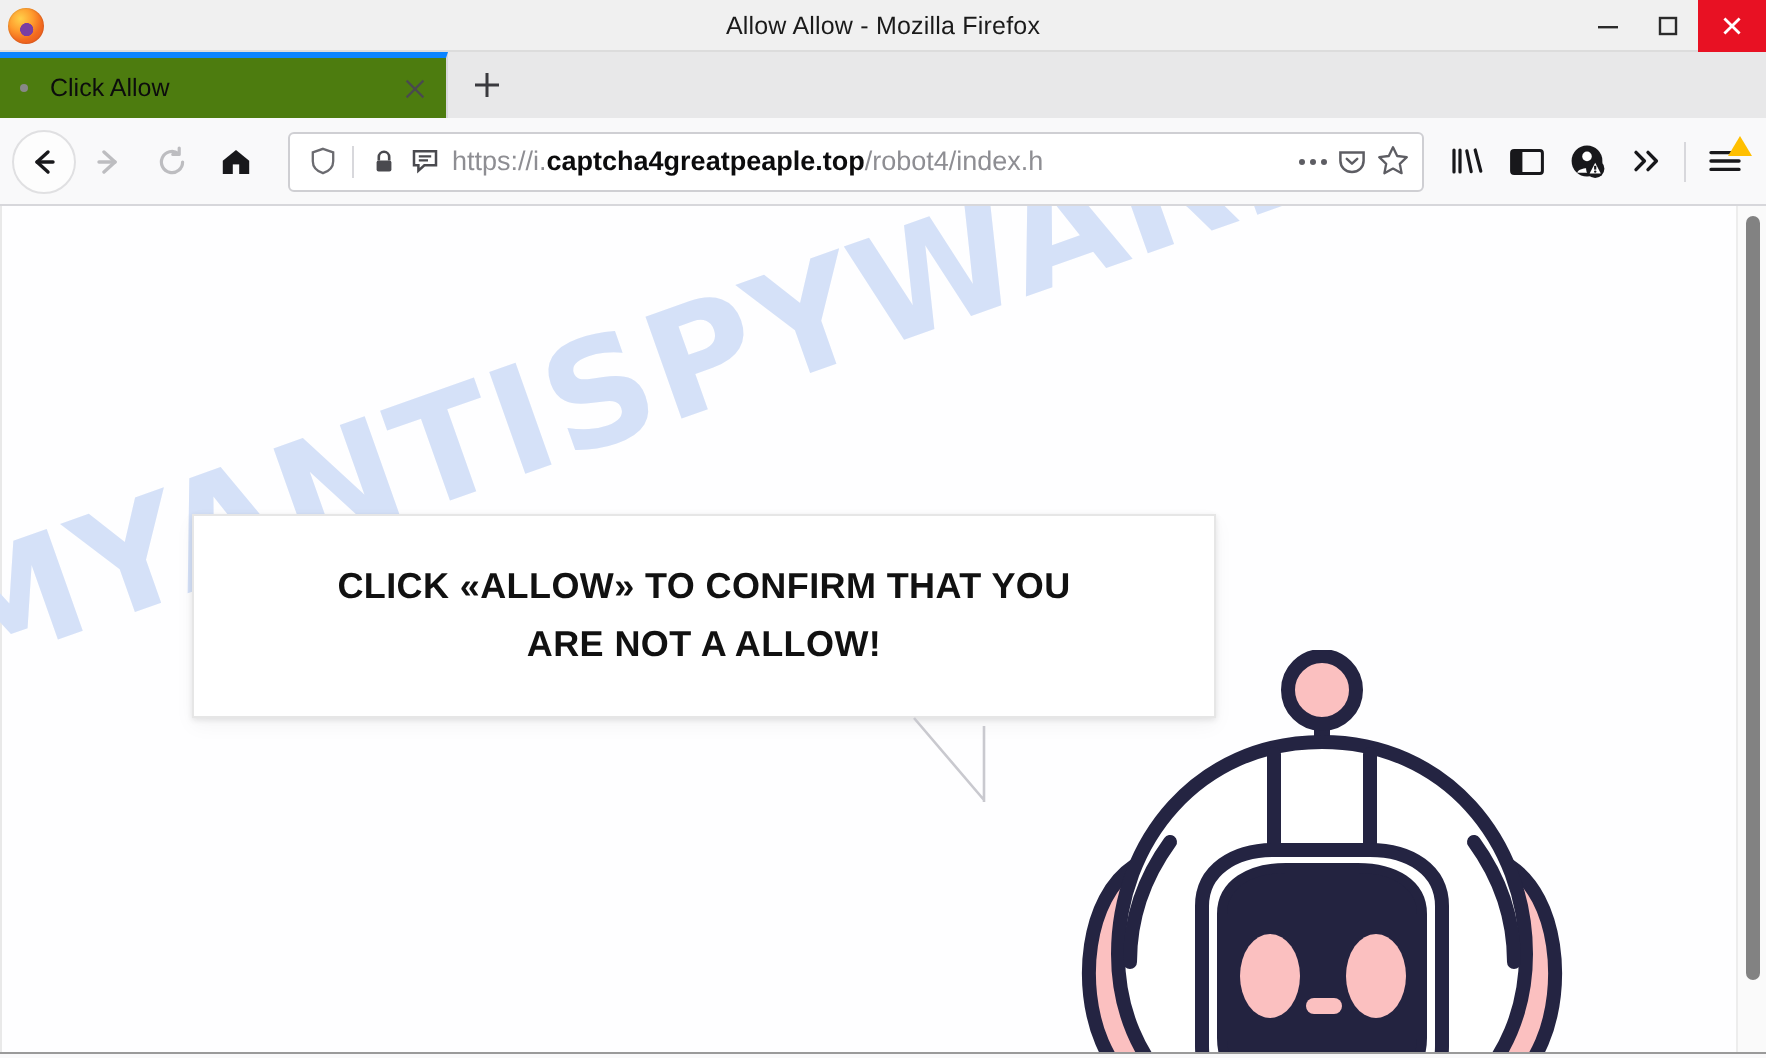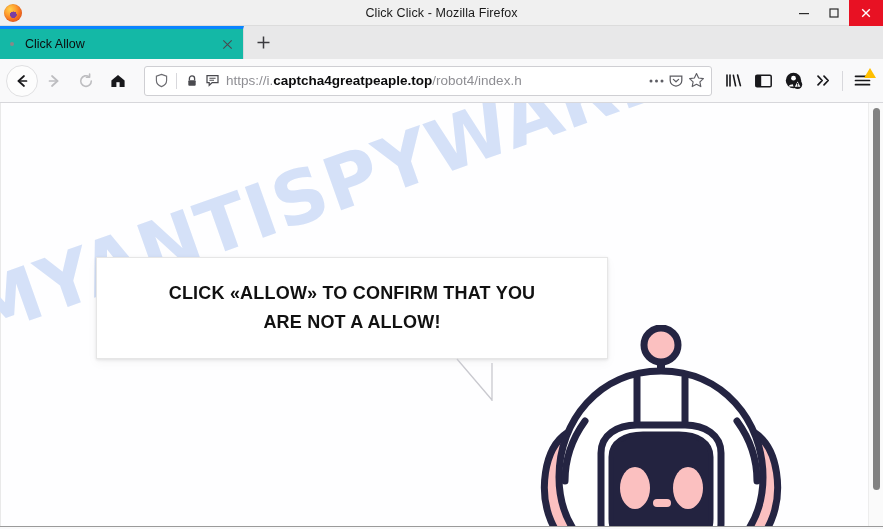--- a/index.html
+++ b/index.html
@@ -67,23 +67,23 @@
   .tabstrip {
     height: 33px;
     background: #e8e8e9;
     display: flex;
     align-items: flex-end;
     padding-left: 0;
     position: relative;
   }
   .tab {
     position: relative;
-    width: 244px;
+    width: 224px;
     height: 33px;
-    background: #14b8a6;
+    background: #4d7c0f;
     border-top: 3px solid #0a84ff;
     border-right: 1px solid #d7d7db;
     display: flex;
     align-items: center;
     padding: 0 6px 0 10px;
     cursor: default;
   }
   .tab-dot {
     width: 4px; height: 4px; border-radius: 50%;
     background: #888; flex: none; margin-right: 11px;
@@ -288,21 +288,21 @@
     background: #e9e9e9;
   }
 </style>
 </head>
 <body>
 
 <div id="app">
 
   <div class="titlebar">
     <div class="ff-logo"></div>
-    <div class="win-title">Click Click - Mozilla Firefox</div>
+    <div class="win-title">Allow Allow - Mozilla Firefox</div>
     <div class="win-buttons">
       <div class="win-btn">
         <svg width="12" height="12" viewBox="0 0 12 12">
             <rect x="1" y="6" width="10" height="1.2" fill="#2b2b2b"></rect>
           </svg>
       </div>
       <div class="win-btn">
         <svg width="12" height="12" viewBox="0 0 12 12">
             <rect x="2" y="2" width="8" height="8" fill="none" stroke="#2b2b2b" stroke-width="1.2"></rect>
           </svg>

